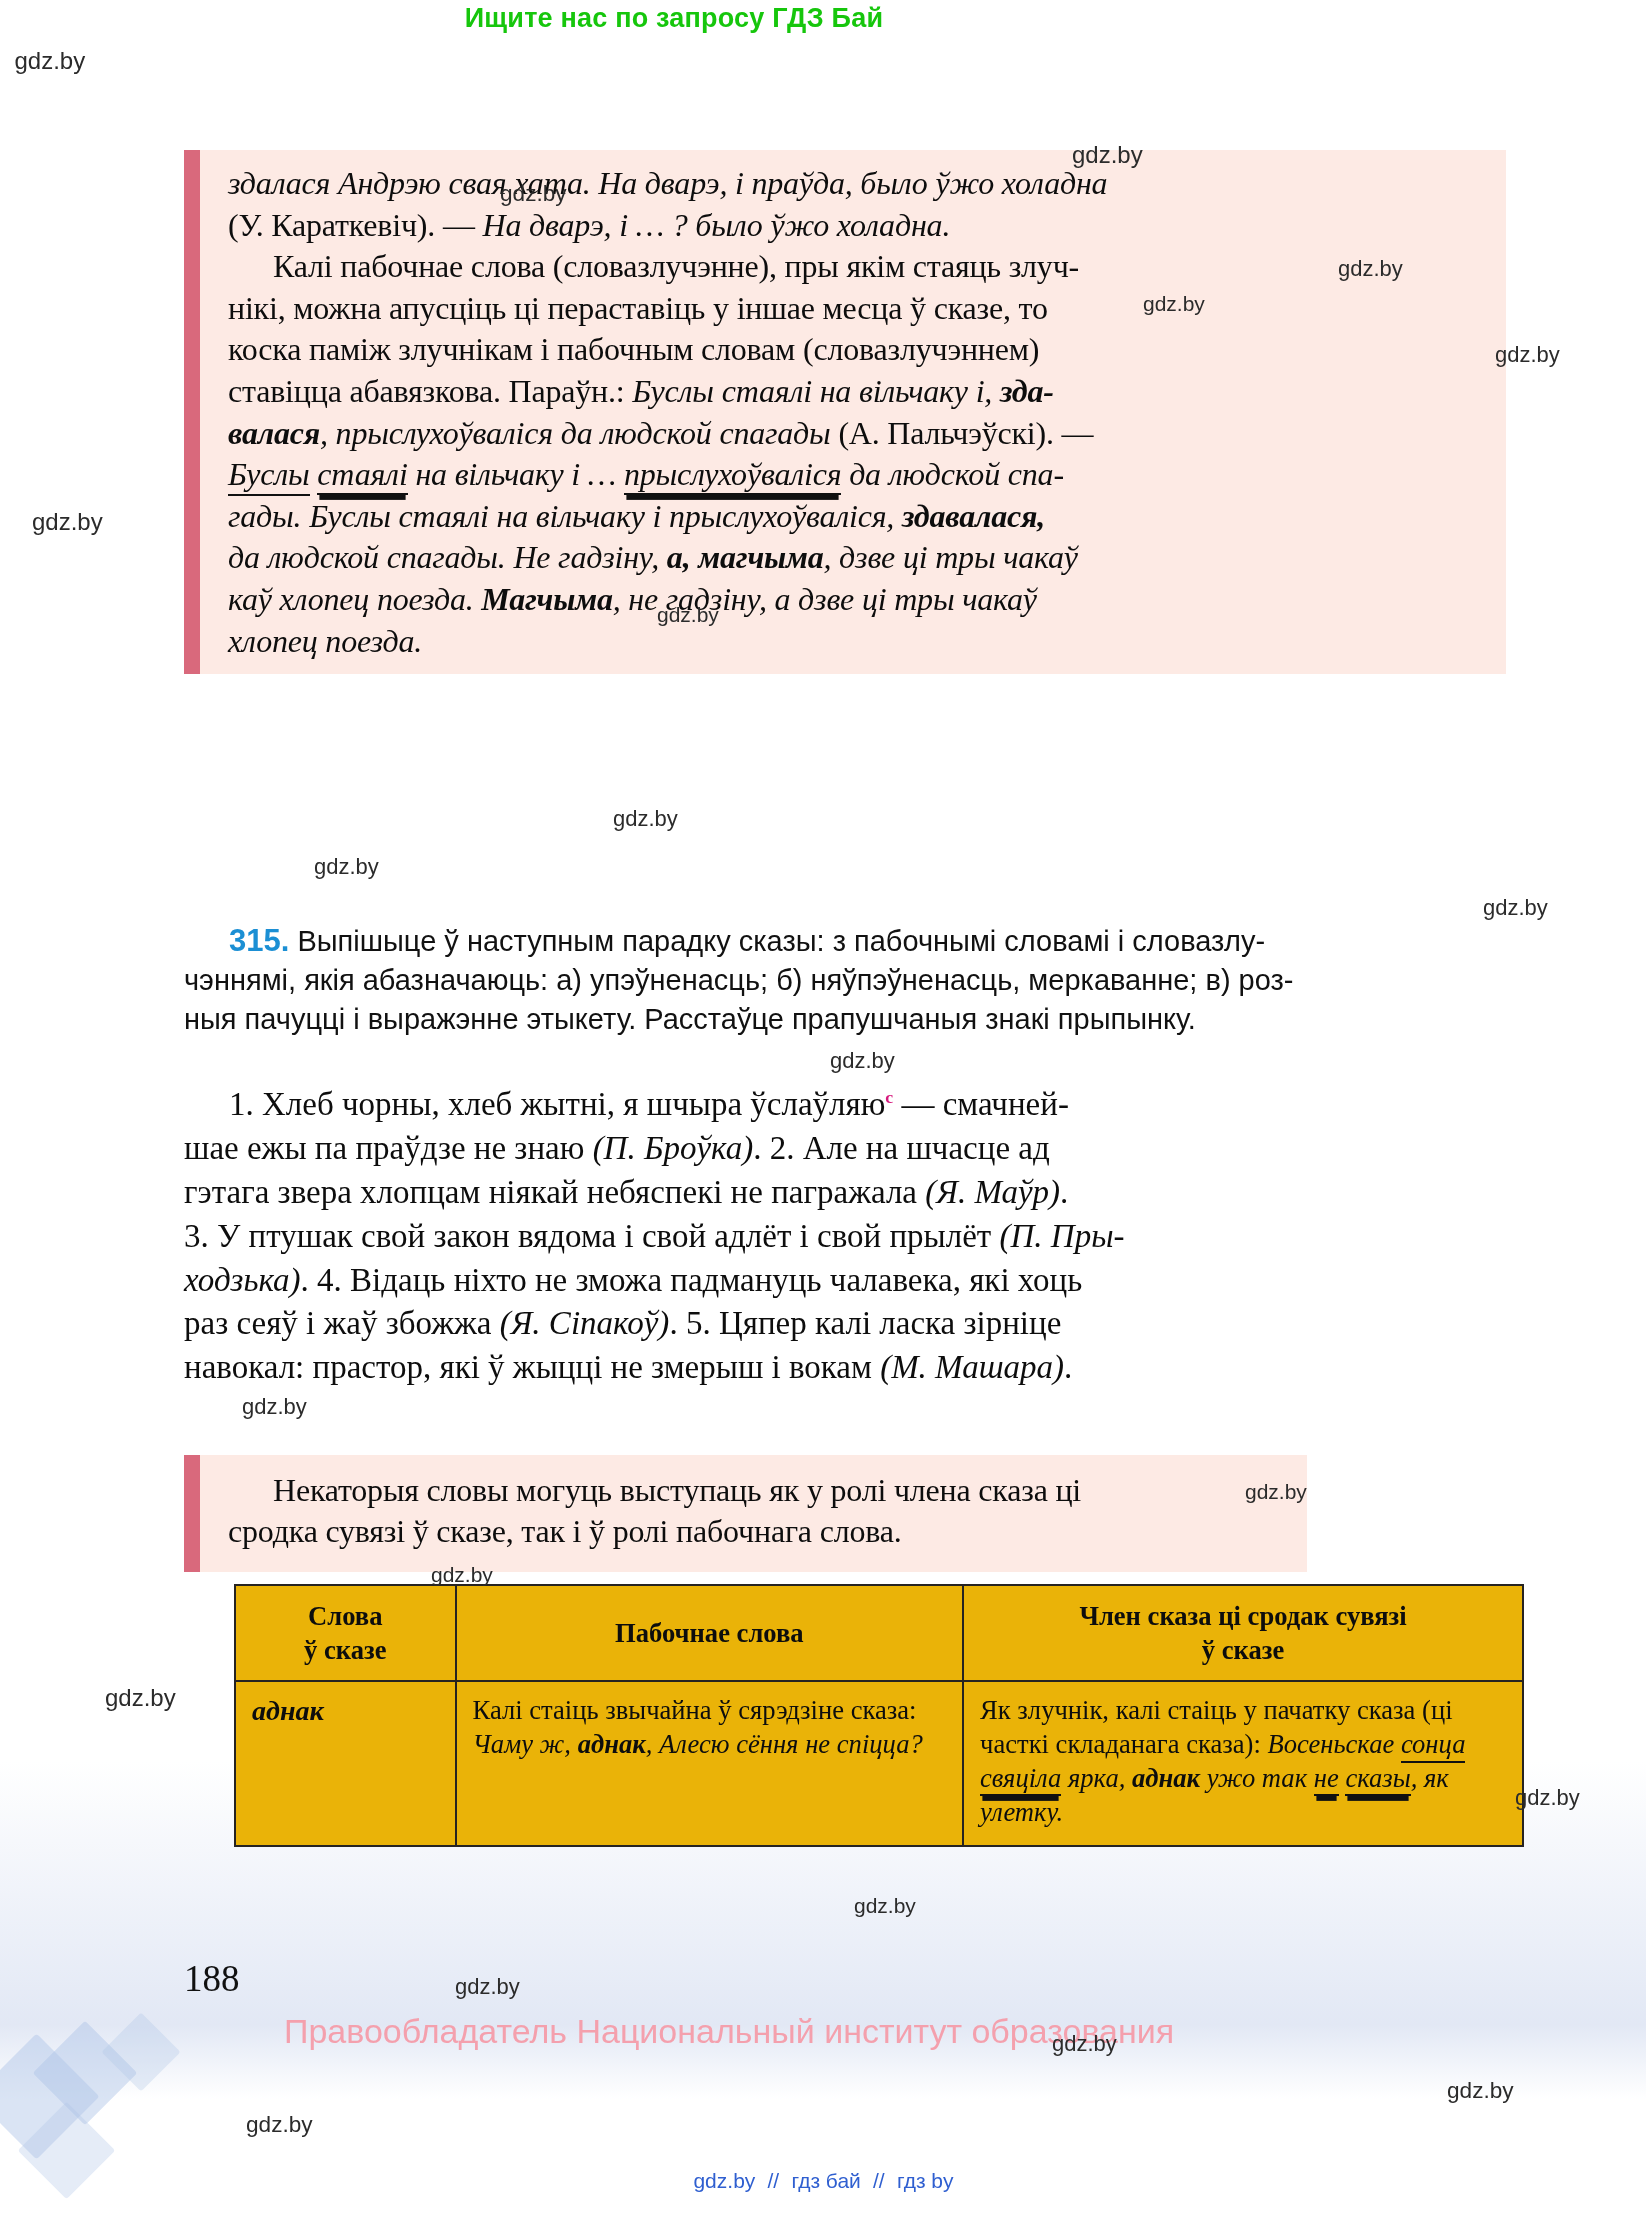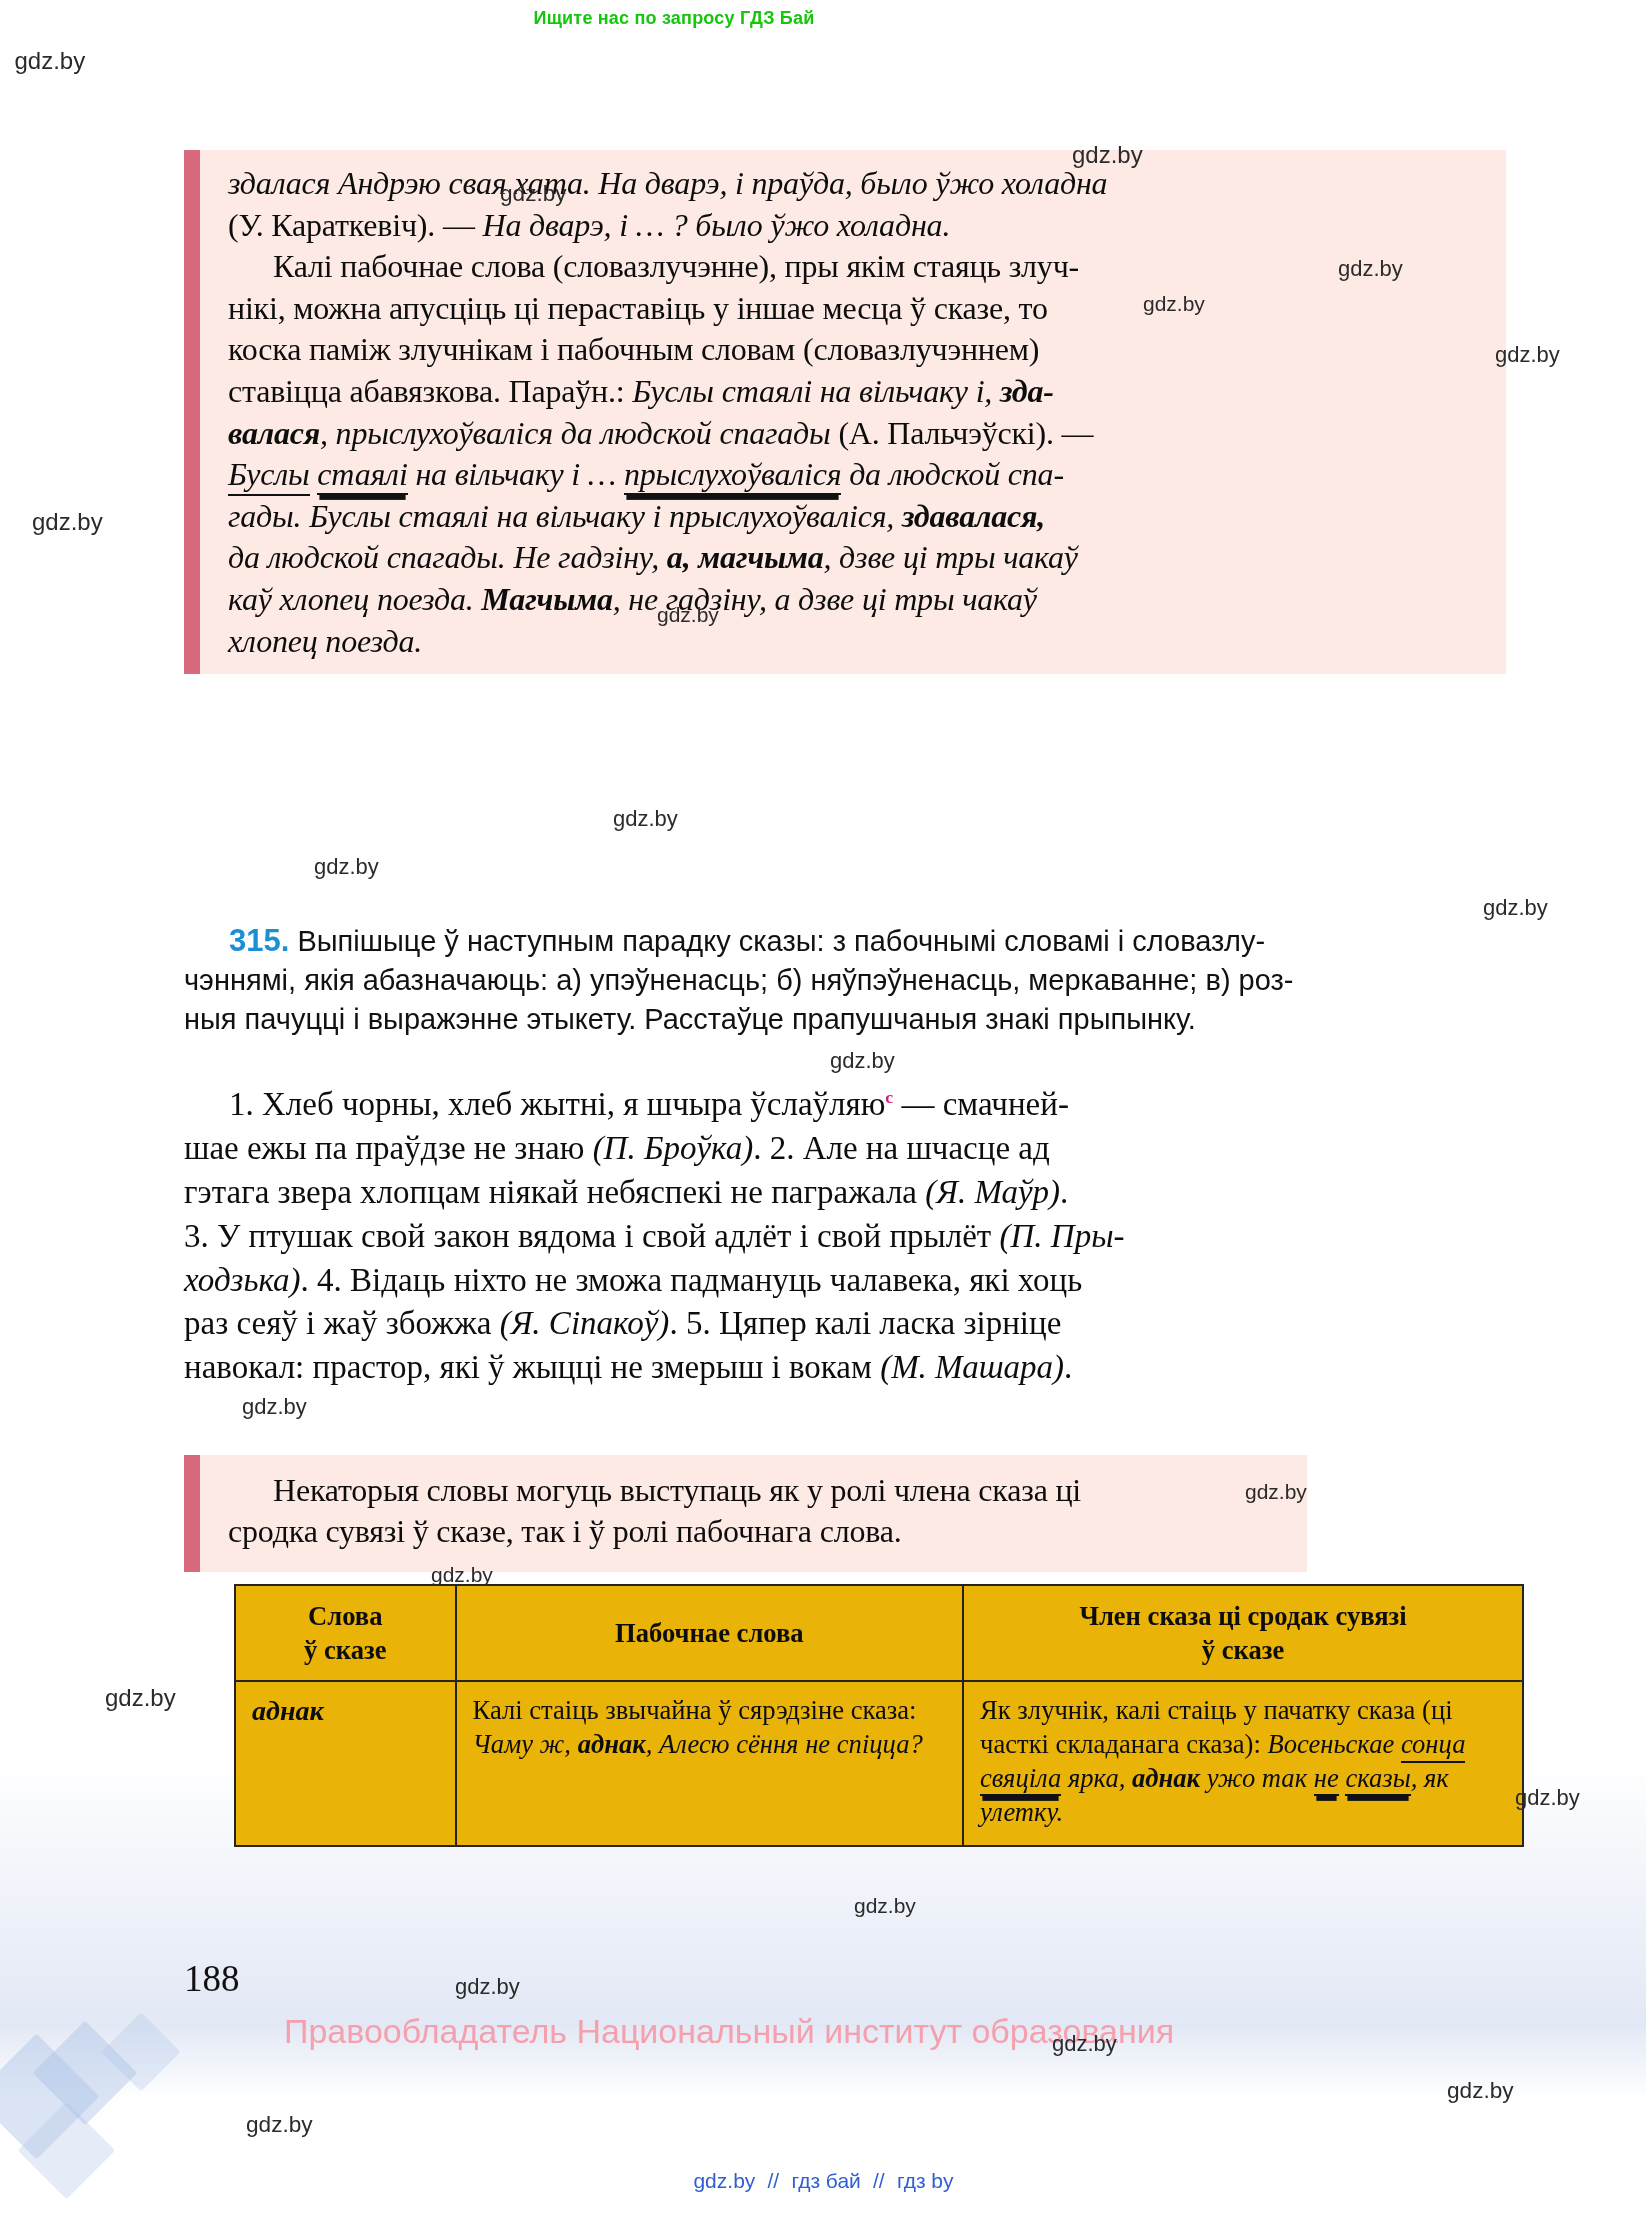--- a/index.html
+++ b/index.html
@@ -9,21 +9,21 @@
     font-family:"Liberation Serif", serif;
     position:relative;
     overflow:hidden;
   }
 
   
   #top-banner{
     position:absolute; top:0; left:0; width:1348px; height:37px;
     text-align:center;
     font-family:"Liberation Sans", sans-serif;
-    font-size:18px; font-weight:700; color:#16c60c;
+    font-size:27px; font-weight:700; color:#16c60c;
     line-height:37px; letter-spacing:0.2px;
   }
 
   
   #page{
     position:absolute; left:0; top:37px; width:1647px; height:2179px;
     background:#ffffff;
   }
 
   

